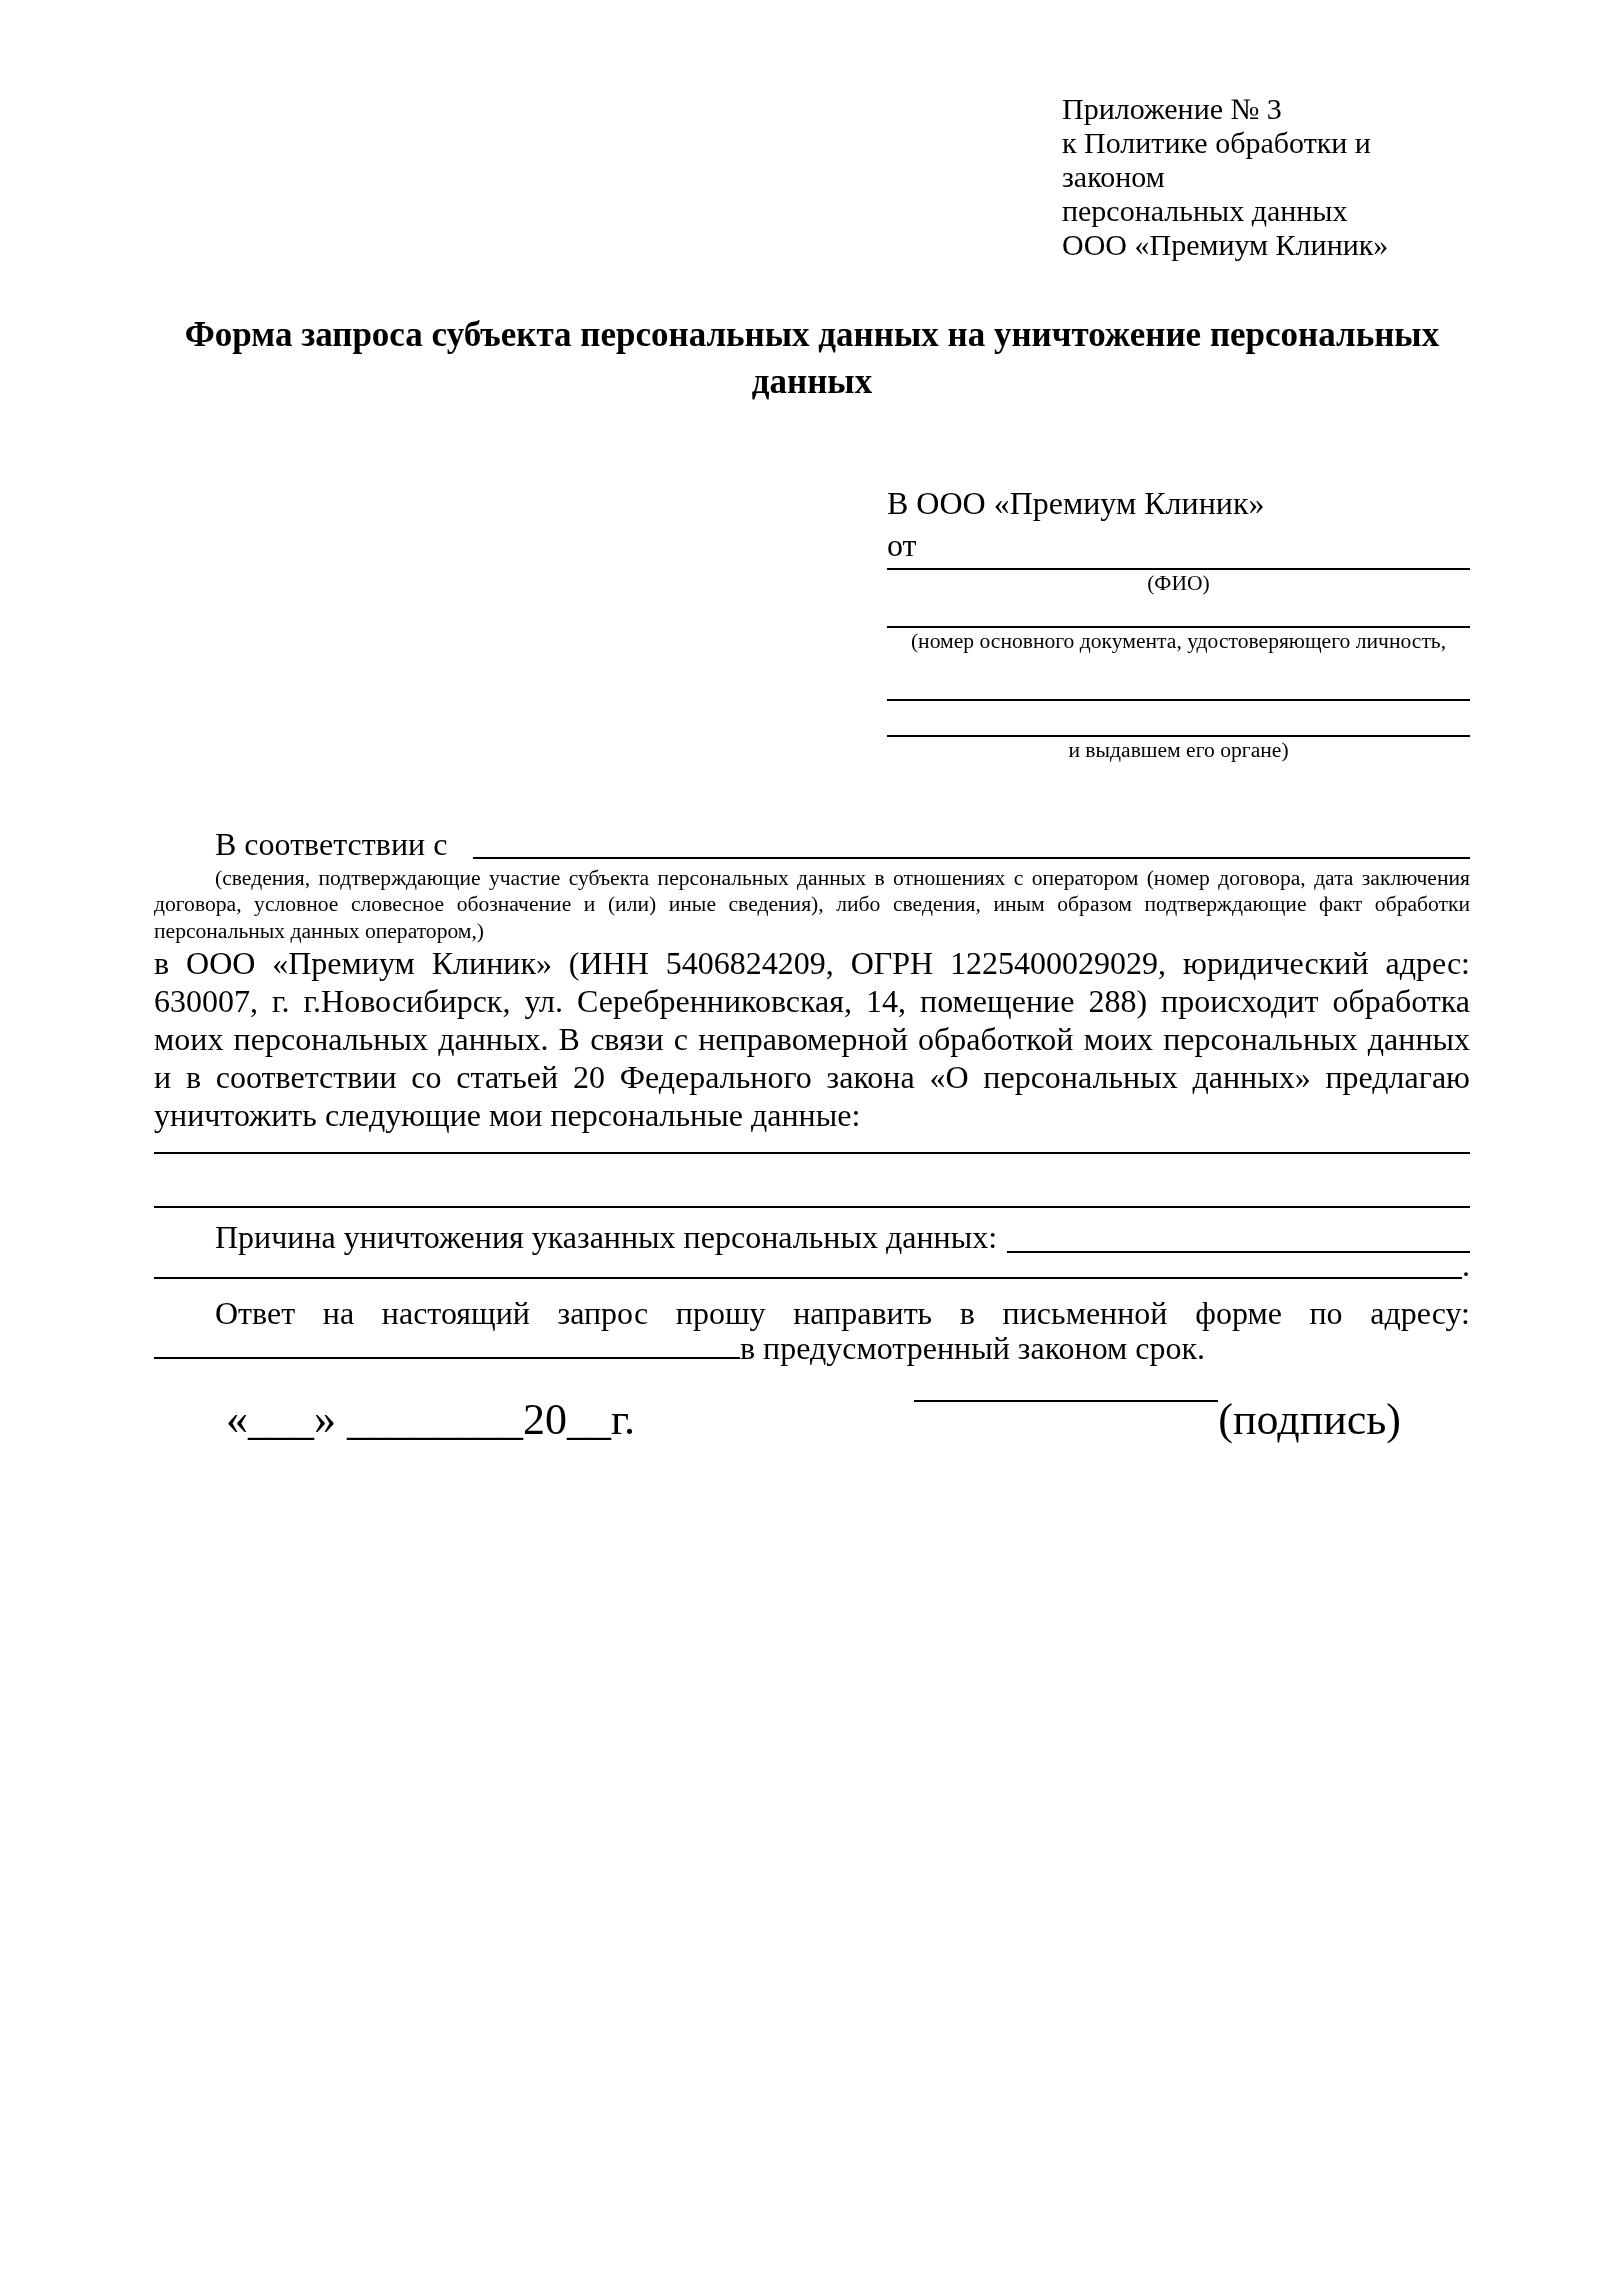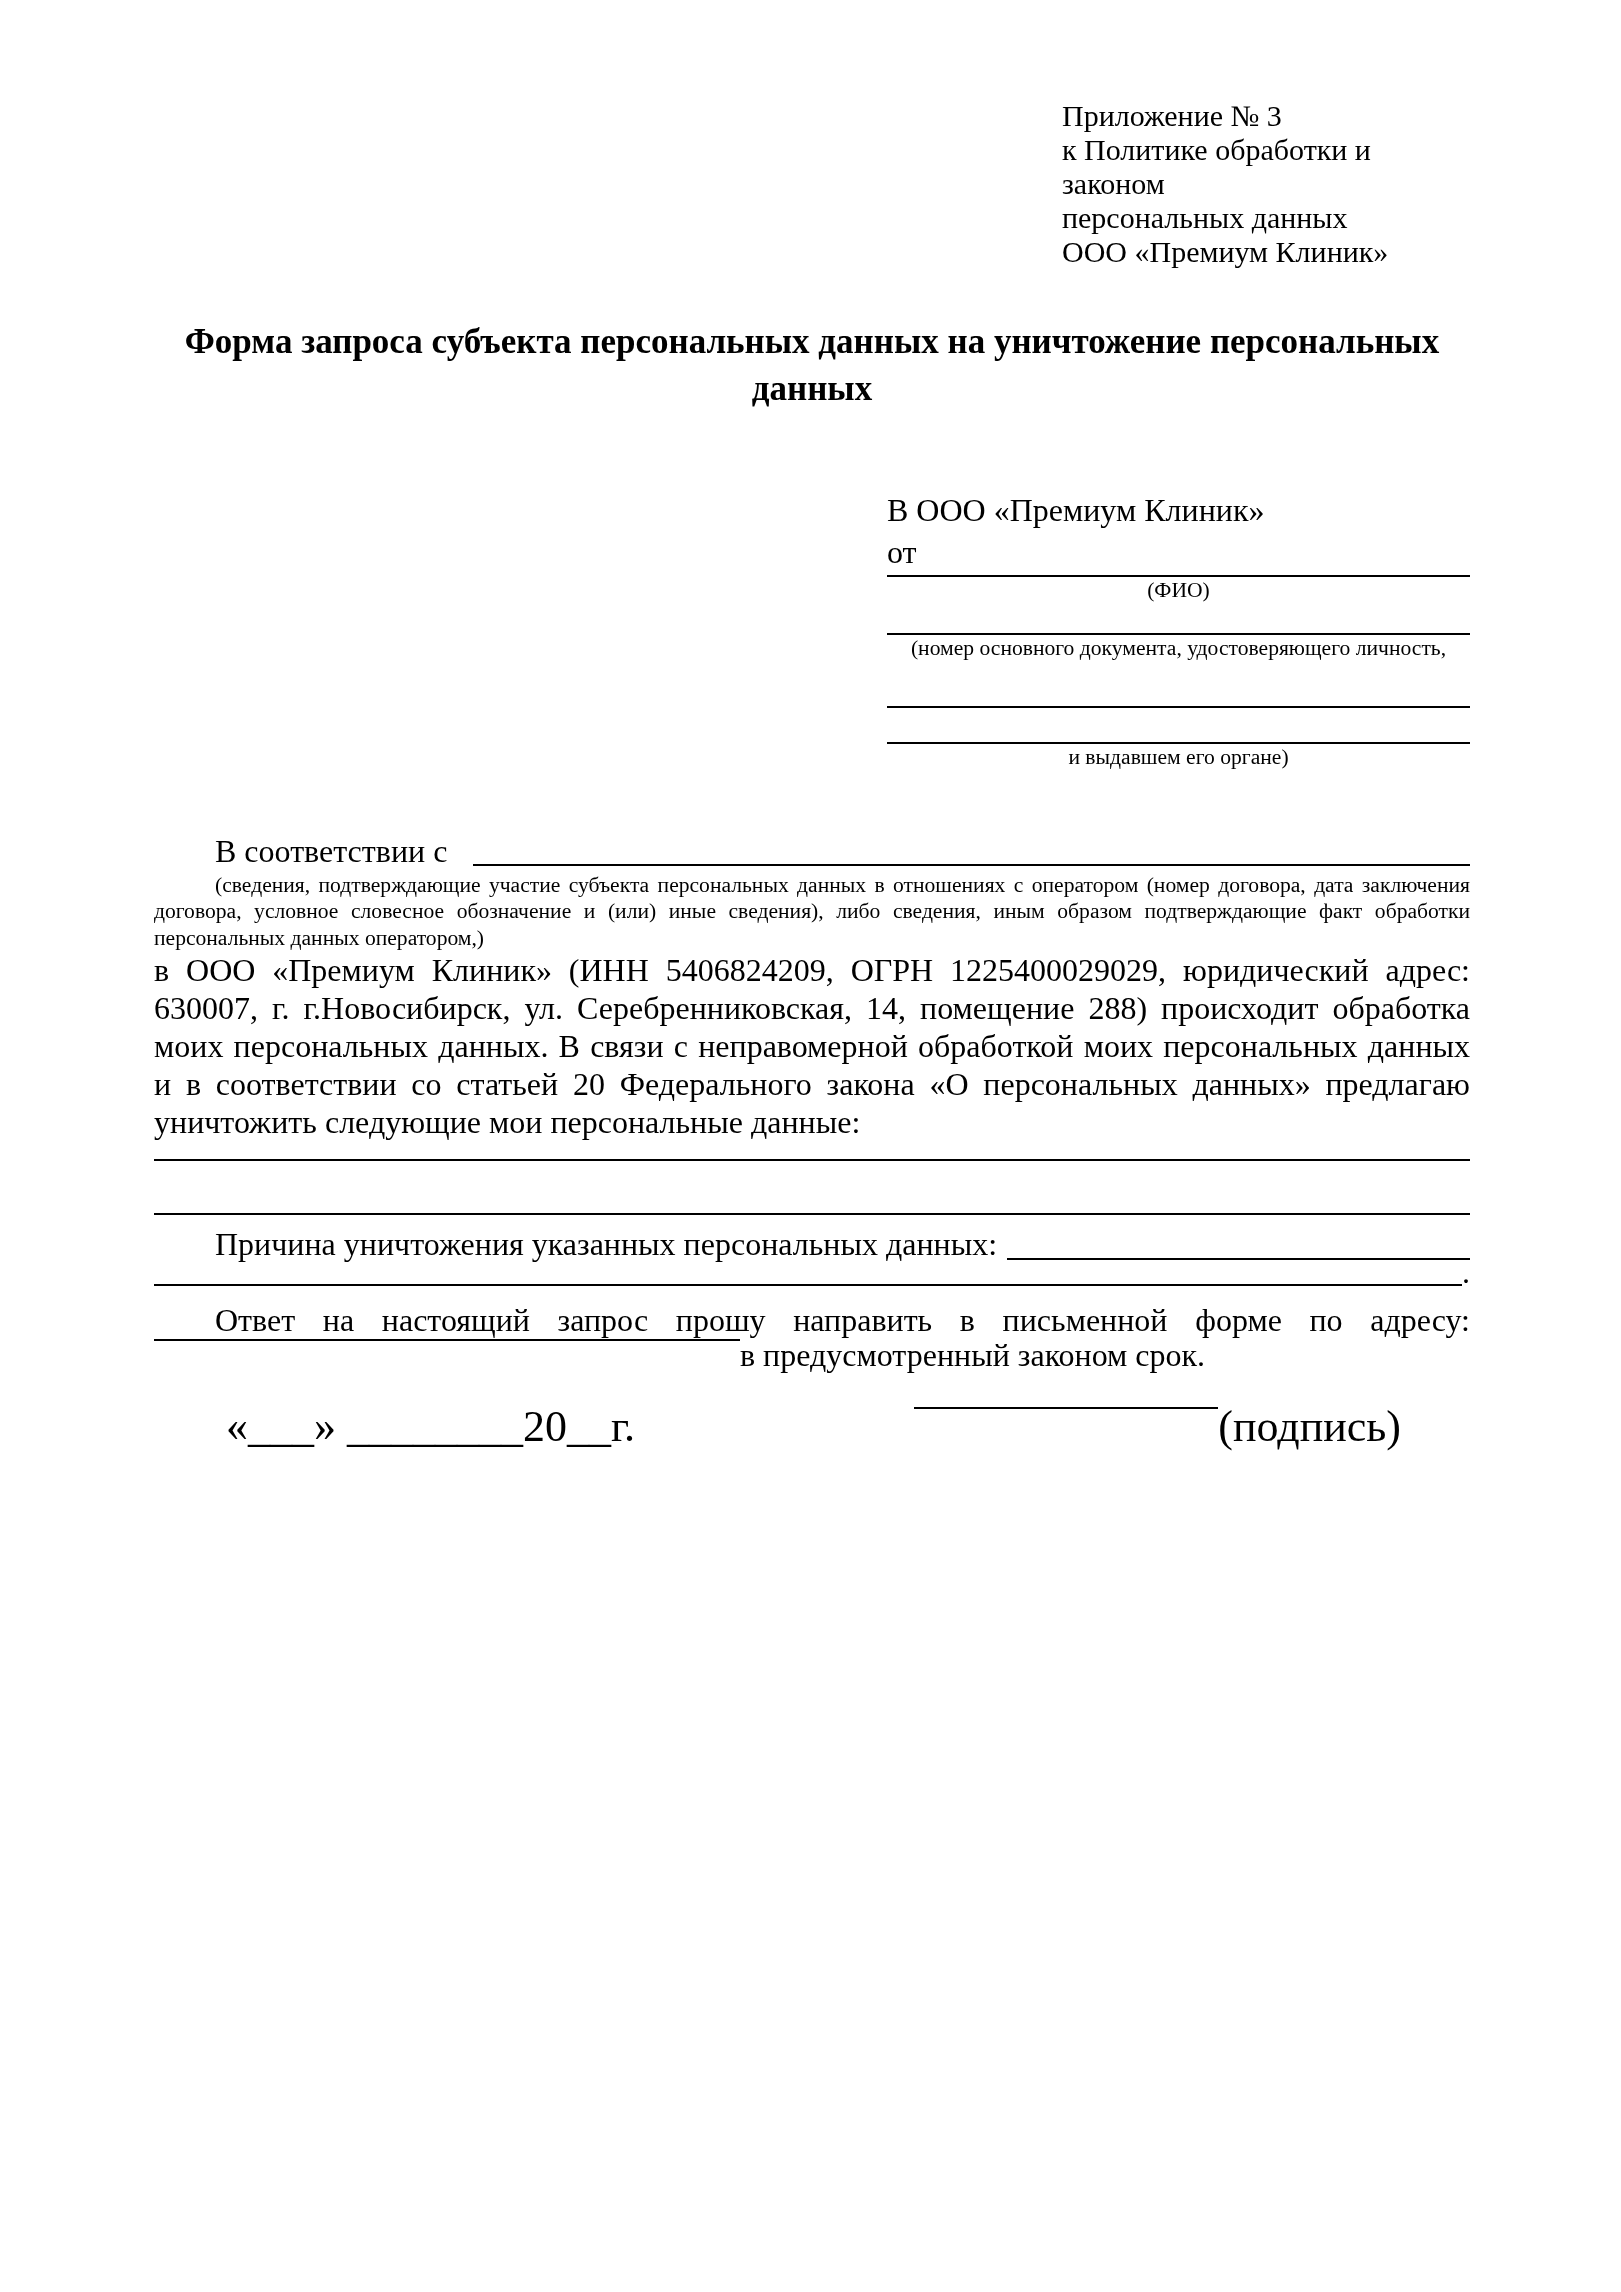--- a/index.html
+++ b/index.html
@@ -8,21 +8,21 @@
     width: 1621px;
     height: 2293px;
     background: #ffffff;
     font-family: "Liberation Serif", serif;
     color: #000000;
     overflow: hidden;
   }
   .content {
     position: absolute;
     left: 154px;
-    top: 16px;
+    top: 9px;
     width: 1316px;
     padding-top: 83px;
   }
   
   .header-block {
     margin-left: 908px;
     font-size: 30px;
     line-height: 34px;
     text-align: left;
   }
@@ -102,20 +102,21 @@
   .lineperiod .wline { margin-bottom: 4.9px; }
   .answer {
     margin-top: 9.8px;
     text-align: justify;
     text-align-last: justify;
     text-indent: 61px;
   }
   .tail {
     font-size: 32px;
     line-height: 33px;
+    align-items: flex-end;
   }
   .fixline {
     width: 586px;
     height: 0;
     border-bottom: 2px solid #000;
     margin-bottom: 5.9px;
   }
   .datesig {
     margin-top: 35px;
     font-size: 44px;

